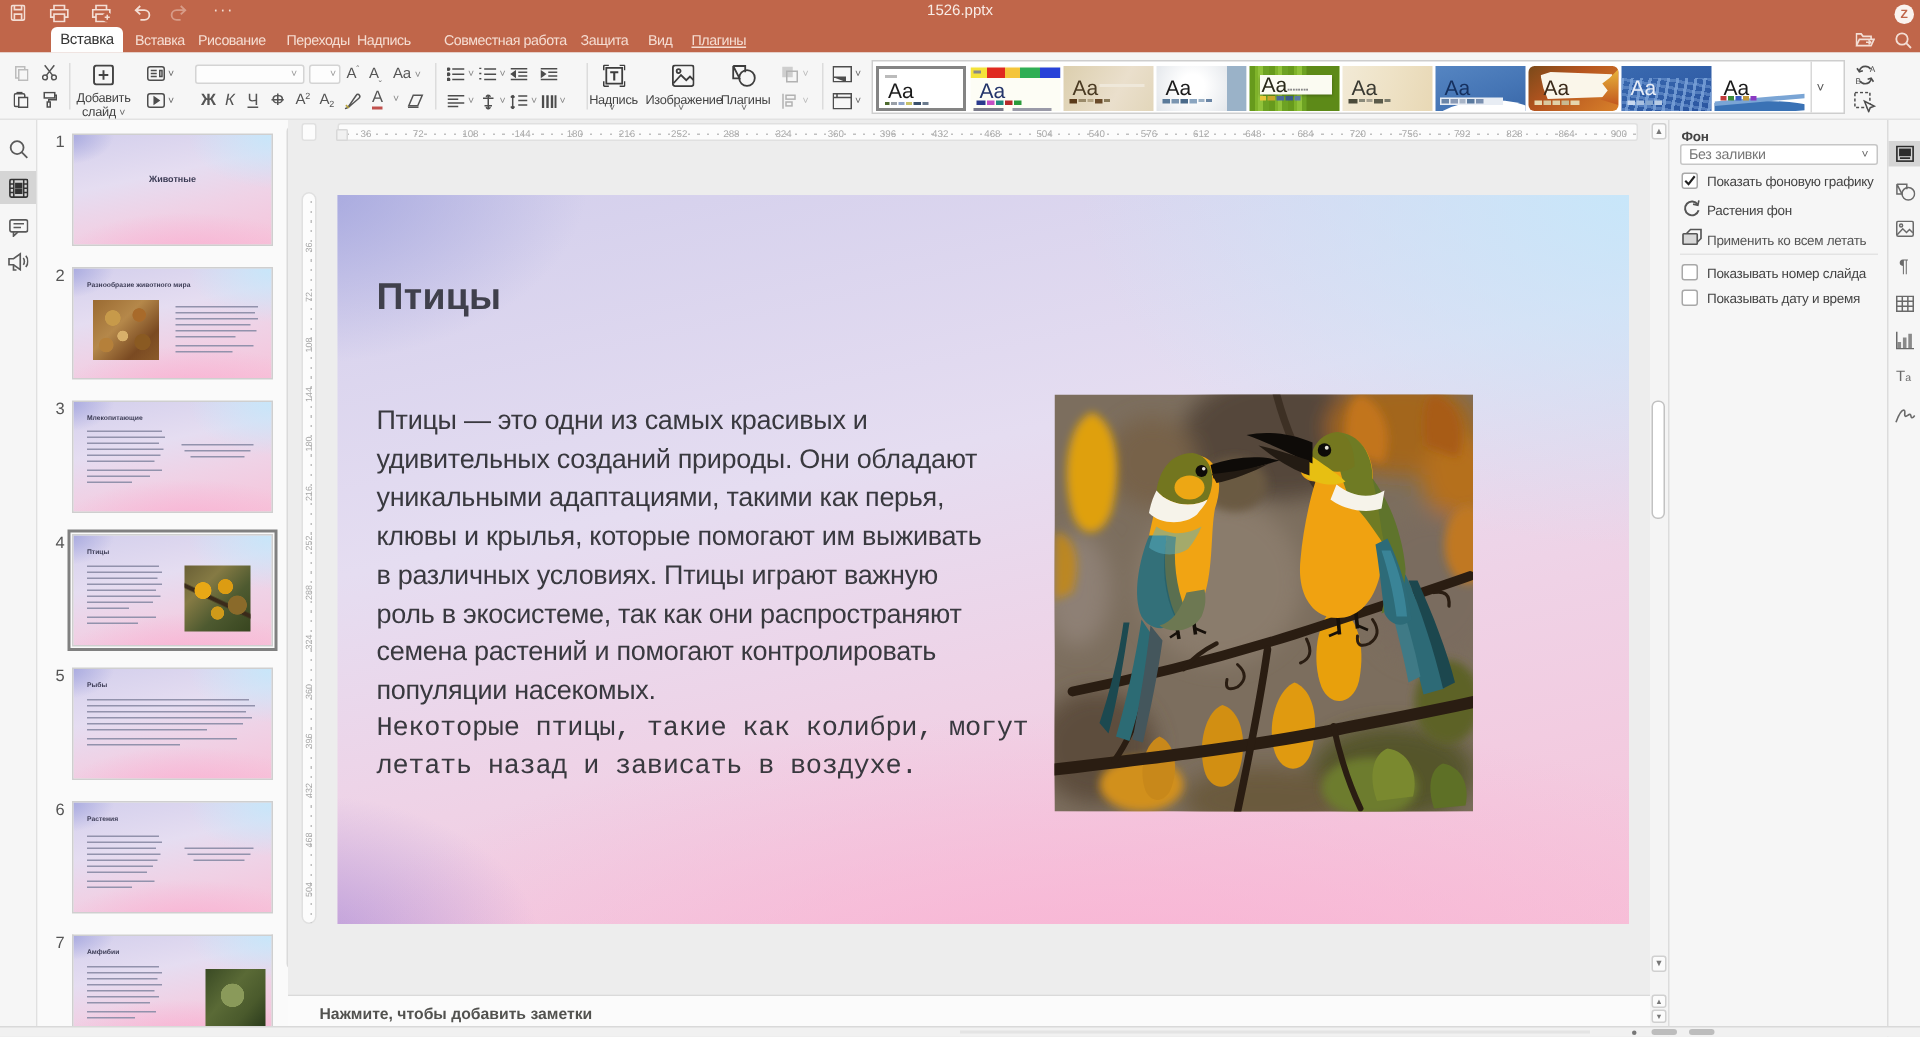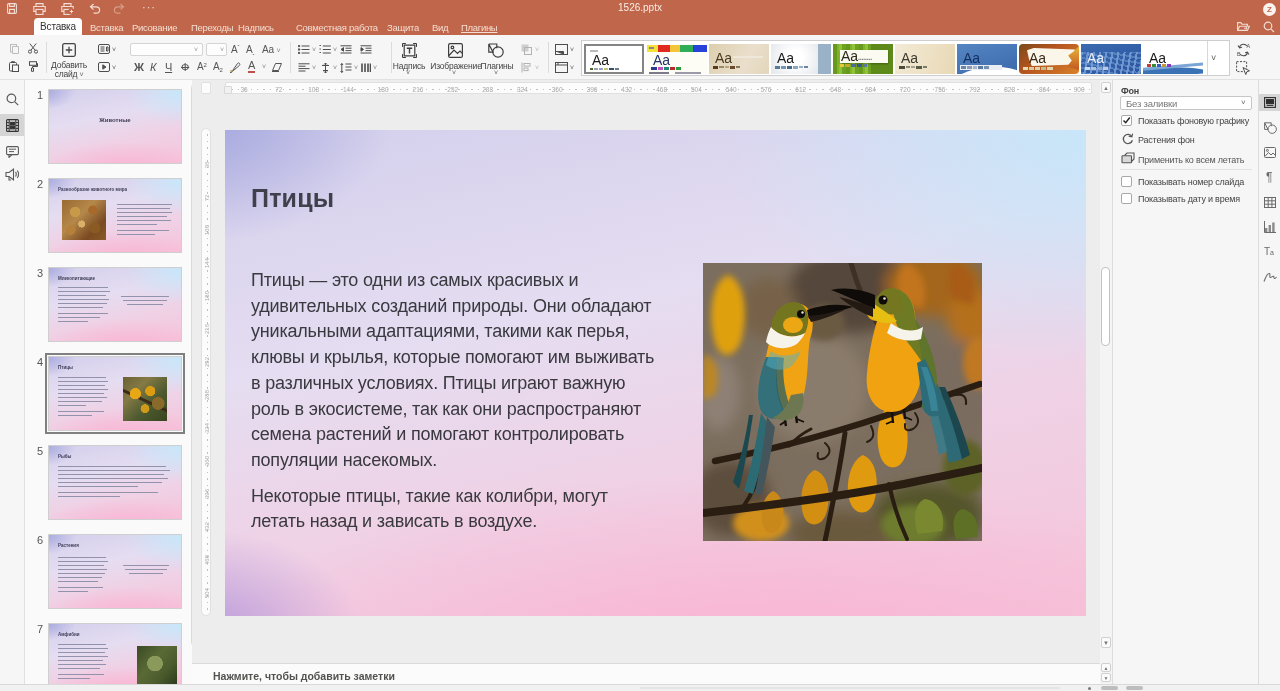--- a/index.html
+++ b/index.html
@@ -37,21 +37,21 @@
 .rnum{position:absolute;font-size:6.5px;color:#a8a8a8;}
 #slide{left:225px;top:130px;width:861px;height:486px;overflow:hidden;
 background:
 radial-gradient(ellipse 62% 70% at 102% -2%, rgba(198,231,250,1), rgba(198,231,250,0) 72%),
 radial-gradient(ellipse 40% 45% at -3% -2%, rgba(158,161,220,.9), rgba(158,161,220,0) 56%),
 radial-gradient(ellipse 36% 40% at -3% 103%, rgba(148,120,212,.6), rgba(148,120,212,0) 52%),
 radial-gradient(ellipse 85% 55% at 60% 112%, rgba(250,176,210,.95), rgba(250,176,210,0) 75%),
 linear-gradient(168deg,#d3cfec 0%,#e5ddf1 38%,#efd2e6 64%,#f6c4da 100%);}
 #stitle{position:absolute;left:26px;top:53.5px;font-size:25px;line-height:28px;font-weight:bold;color:#40404c;letter-spacing:.2px;}
 #sbody{position:absolute;left:26px;top:138px;font-size:18px;line-height:25.7px;color:#39393f;letter-spacing:-.2px;}
-#sbody p+p{margin-top:10px;}
+#sbody p+p{font-family:Liberation Mono, monospace;}
 #birdimg{position:absolute;left:478px;top:133px;width:279px;height:278px;}
 
 #notes{left:192px;top:663px;width:908px;height:21px;background:#fbfbfb;border-top:1px solid #dadada;}
 #notes div{position:absolute;left:21px;top:5.5px;font-size:10.5px;color:#52524f;font-weight:bold;}
 
 #cscroll{left:1100px;top:80px;width:12px;height:604px;background:#f4f4f4;}
 .sbtn{position:absolute;left:1px;width:10px;background:#fbfbfb;border:1px solid #d0d0d0;border-radius:2px;color:#777;text-align:center;}
 #cthumb{position:absolute;left:1px;top:187px;width:9px;height:79px;background:#ffffff;border:1px solid #c2c2c2;border-radius:4px;}
 
 #rpanel{left:1112px;top:80px;width:146px;height:611px;background:#f6f6f6;border-left:1px solid #dcdcdc;}

